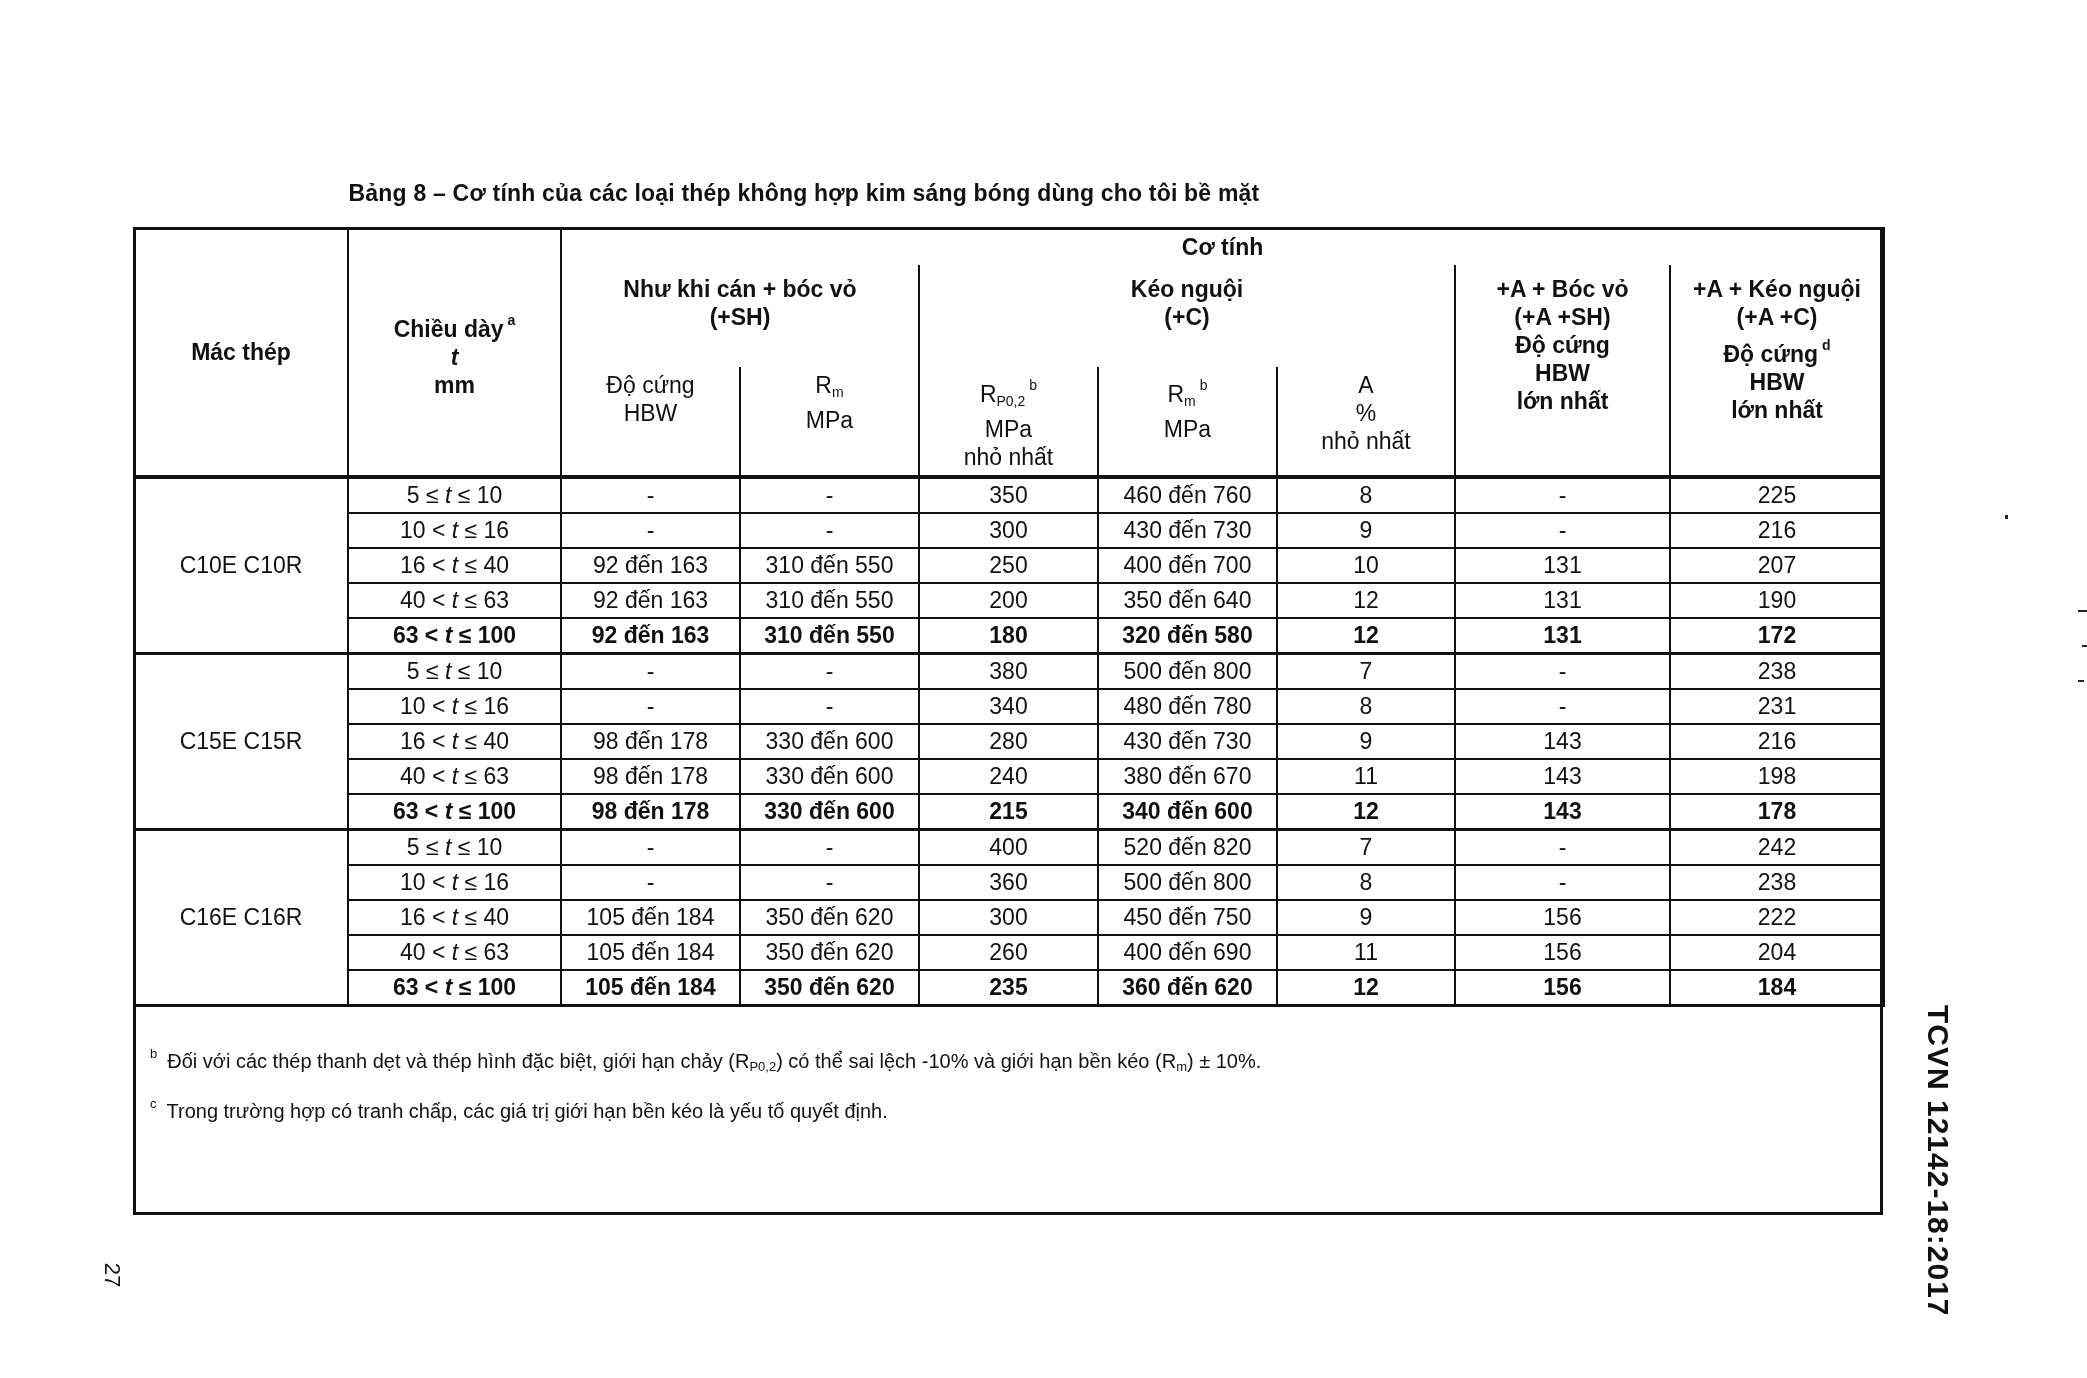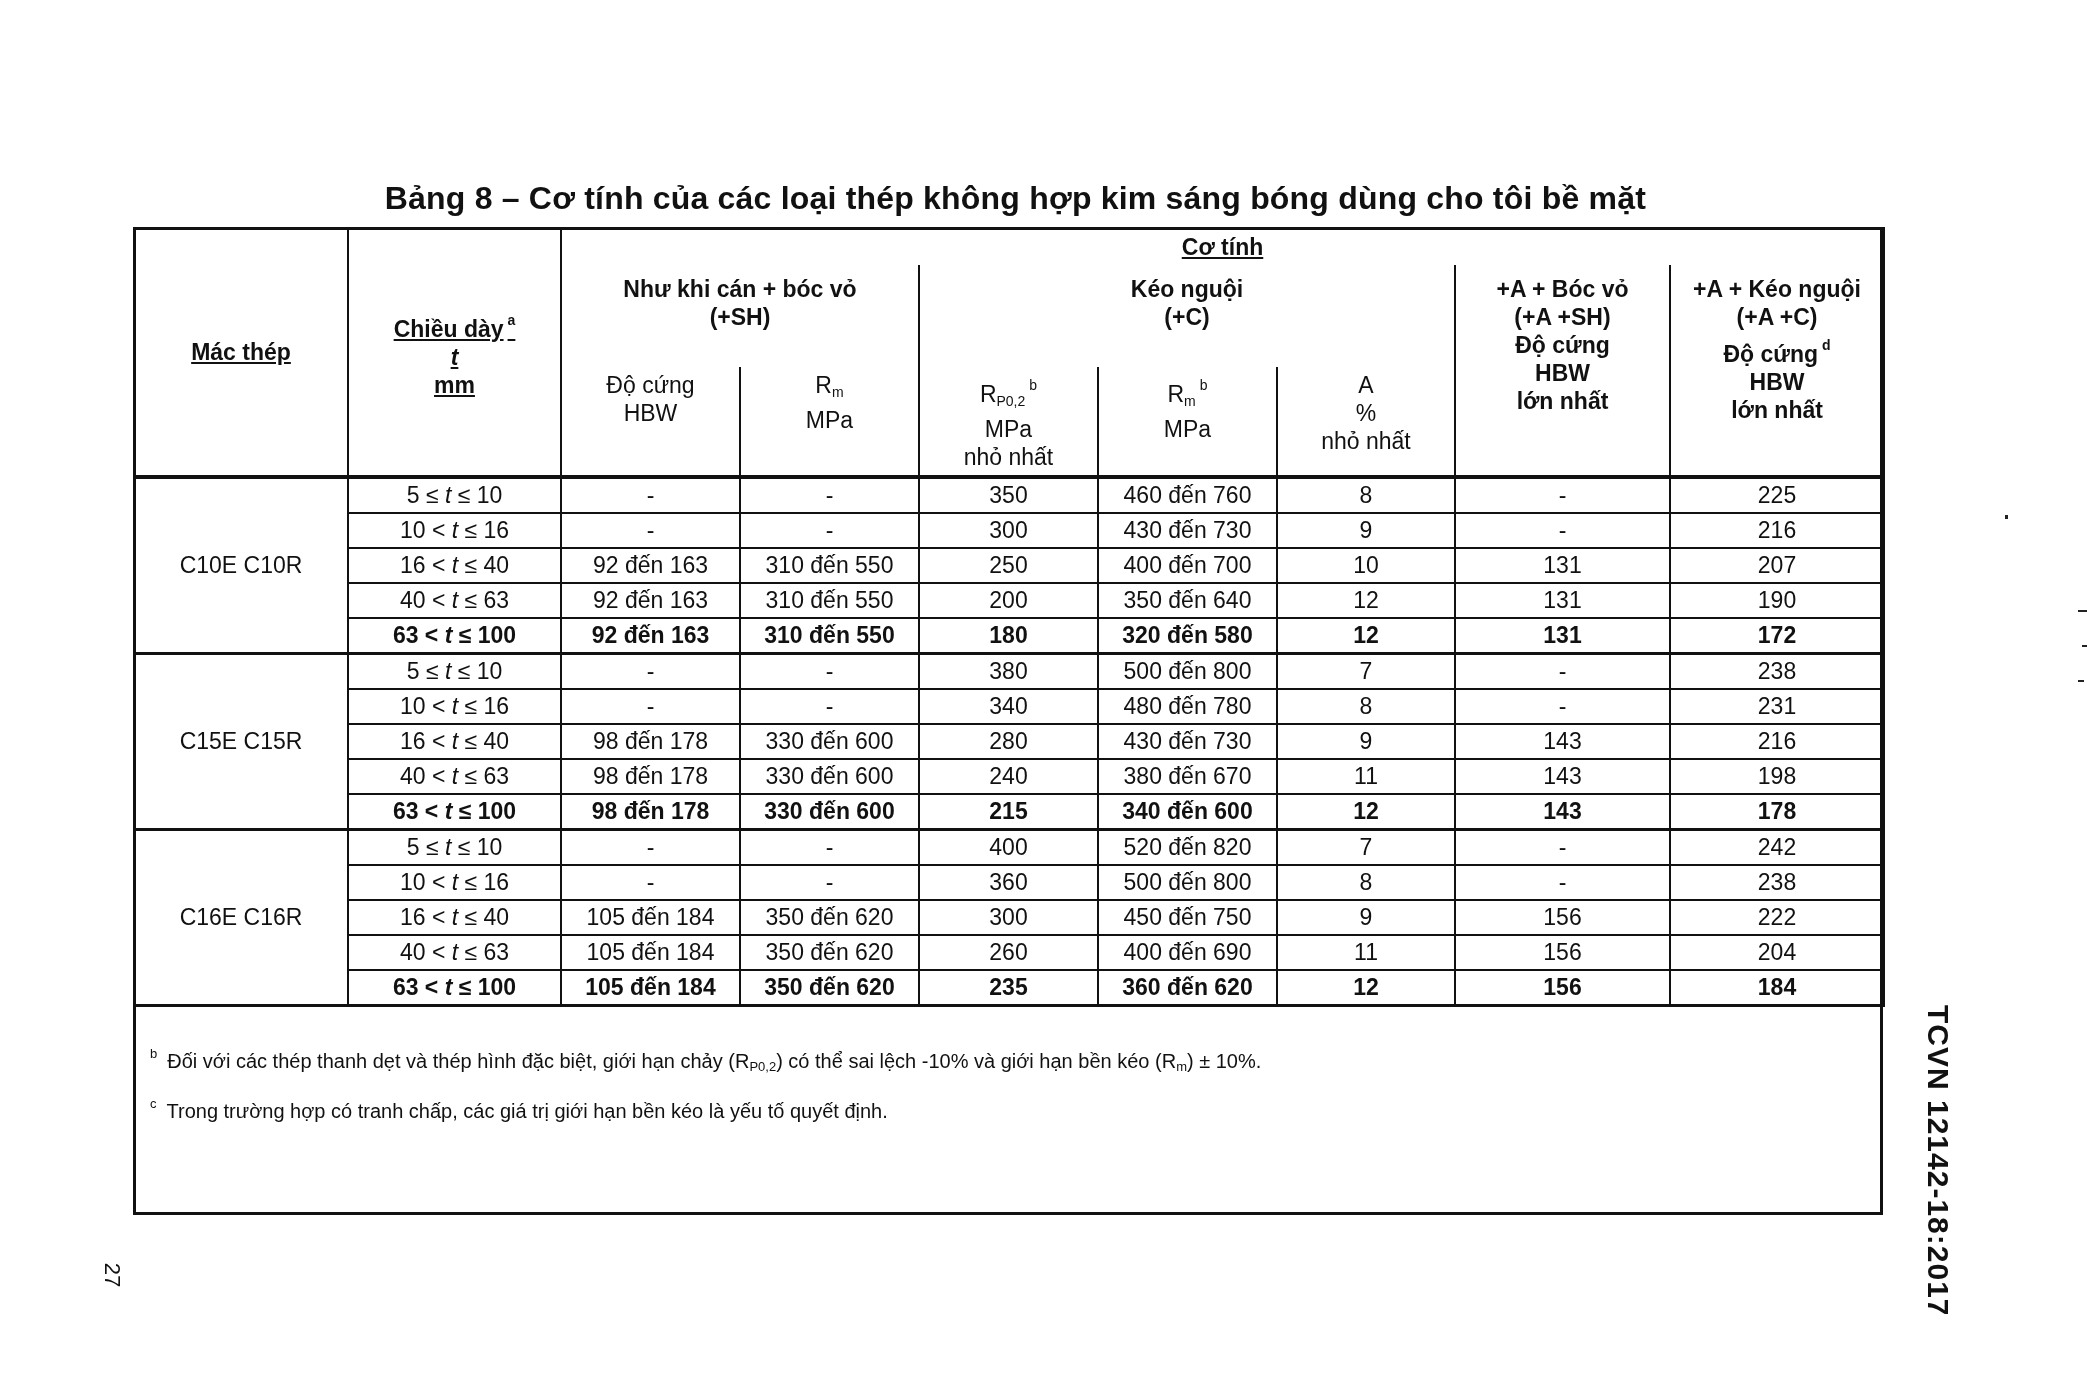--- a/index.html
+++ b/index.html
@@ -1,39 +1,39 @@
 <!DOCTYPE html>
 <html><head>
 <meta charset="utf-8">
 <style>
   html, body { margin: 0; padding: 0; }
   body {
     width: 2087px; height: 1378px; background: #ffffff; position: relative;
     overflow: hidden; font-family: "Liberation Sans", "DejaVu Sans", sans-serif; color: #111;
   }
   .title {
-    position: absolute; left: 0; top: 180px; width: 1684px; text-align: right;
-    font-size: 32px; font-weight: bold; letter-spacing: 0.2px;
+    position: absolute; left: 0; top: 180px; width: 1684px; text-align: center;
+    font-size: 23px; font-weight: bold; letter-spacing: 0.2px;
   }
   .title span { display: inline-block; transform: translateX(-38px); }
   .tbl-wrap {
     position: absolute; left: 133px; top: 227px; width: 1750px; height: 988px;
     border: 3px solid #111; box-sizing: border-box;
   }
   table.main {
     position: absolute; left: 133px; top: 227px; border-collapse: collapse;
     table-layout: fixed; width: 1750px;
   }
   table.main td, table.main th {
     border: 2px solid #111; text-align: center; padding: 0;
     font-size: 23px; font-weight: normal; line-height: 28px; overflow: hidden;
   }
   table.main thead th { vertical-align: middle; }
   table.main thead .hb { font-weight: bold; }
-  table.main thead tr.h1 th { height: 36px; border-bottom: none; text-decoration: underline; }
+  table.main thead tr.h1 th { height: 36px; border-bottom: none; }
   table.main thead tr.h2 th { height: 90px; border-top: none; vertical-align: bottom; padding-bottom: 2px; }
   table.main thead tr.h3 th { height: 104px; vertical-align: top; padding-top: 4px; }
   table.main thead tr.h3 th.nt { border-top: none; }
   .thickbot { border-bottom: 4px solid #111 !important; }
   table.main tbody td { height: 33px; line-height: 33px; }
   table.main tbody tr.grp-end td { border-bottom: 3px solid #111; font-weight: bold; }
   .sub { font-size: 14px; vertical-align: -4px; }
   .sup { font-size: 14px; vertical-align: 12px; margin-left: 4px; }
   .it { font-style: italic; }
   .notes {

